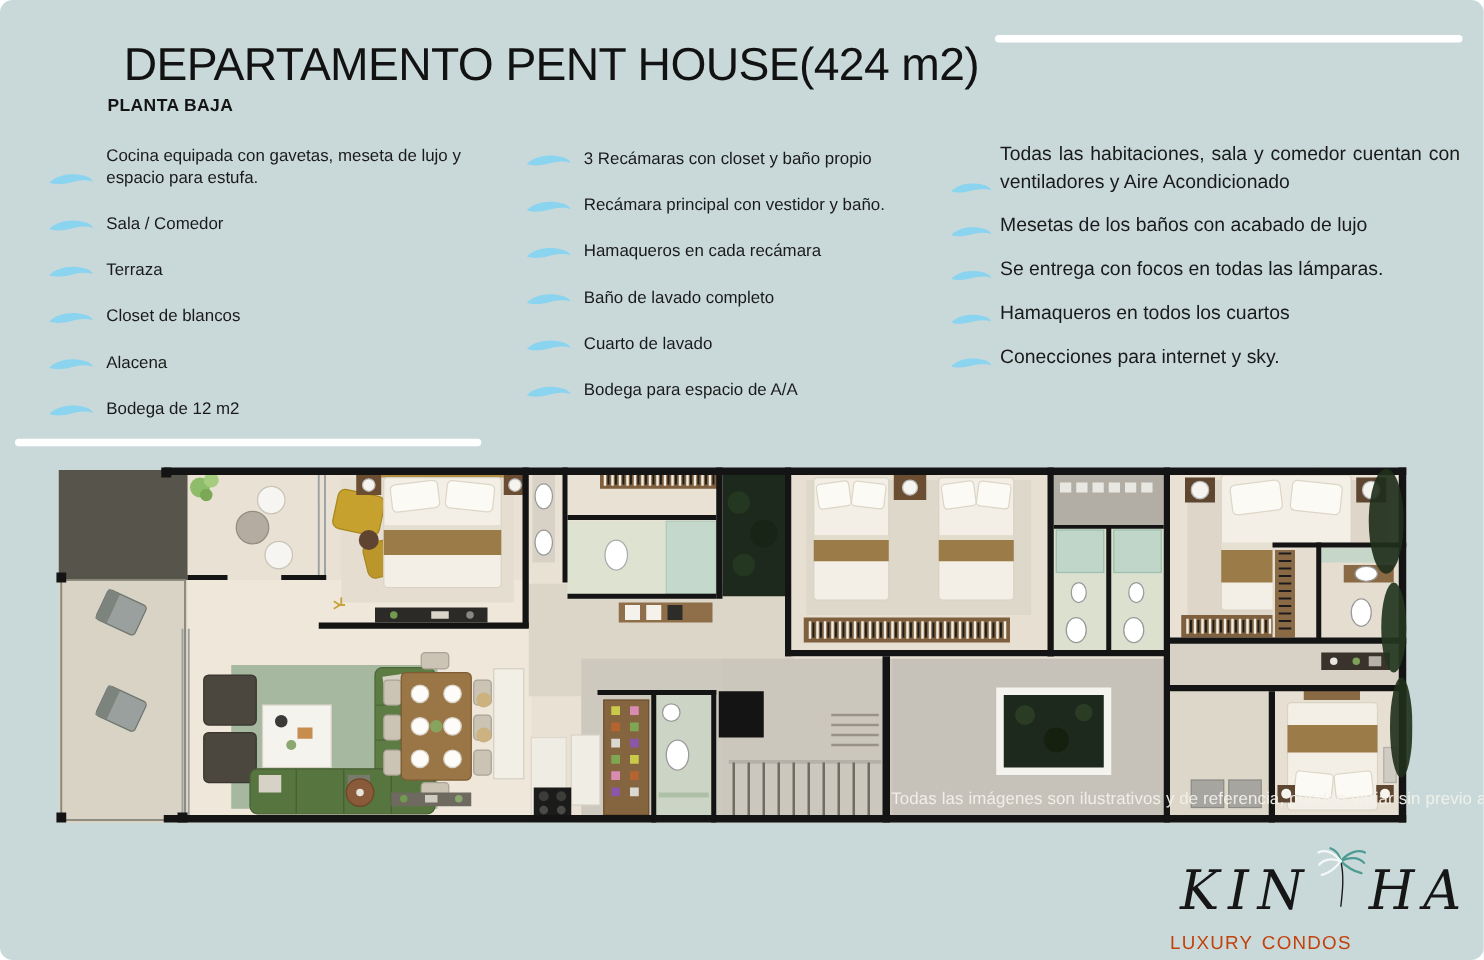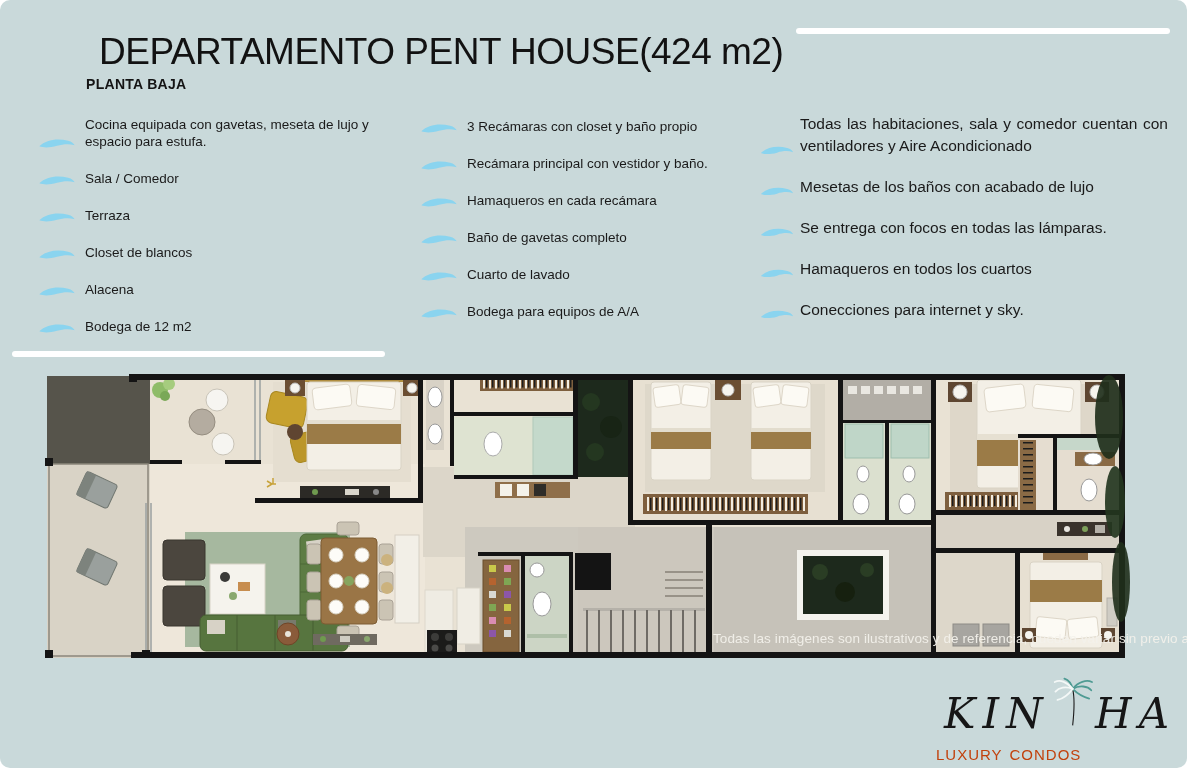--- a/index.html
+++ b/index.html
@@ -8,21 +8,21 @@
   
   .title{position:absolute;left:99px;top:31px;font-size:37px;letter-spacing:-.5px;color:#121212;white-space:nowrap;}
   .subtitle{position:absolute;left:86px;top:76px;font-size:14px;font-weight:bold;letter-spacing:.3px;}
   .bar{position:absolute;background:#ffffff;border-radius:3px;}
   .bar-tr{left:796px;top:28px;width:374px;height:6px;}
   .bar-left{left:12px;top:351px;width:373px;height:6px;}
   
   .col{position:absolute;display:flex;flex-direction:column;}
   .col-left{left:38px;top:116px;width:352px;gap:20px;}
   .col-mid{left:420px;top:118px;width:330px;gap:20px;}
-  .col-right{left:760px;top:113px;width:408px;gap:19px;}
+  .col-right{left:760px;top:113px;width:408px;gap:13px;}
   .ft{display:flex;align-items:flex-end;font-size:13.5px;line-height:17px;color:#1a1a1a;}
   .col-right .ft{font-size:15.5px;line-height:22px;text-align:justify;}
   .wv{flex:0 0 38px;margin-right:9px;margin-top:2px;}
   .col-right .wv{margin-top:4px;margin-right:6px;flex-basis:34px;}
   .wv svg{display:block;width:100%;height:13px;}
   
   .plan{position:absolute;left:45px;top:372px;width:1085px;height:290px;}
   .plan svg{display:block;}
   .disclaimer{position:absolute;left:668px;top:259px;width:410px;font-size:13.5px;color:#f4f2ec;opacity:.93;letter-spacing:.1px;white-space:nowrap;}
   
@@ -117,37 +117,37 @@
           </svg>
         </span>
         <span>Hamaqueros en cada recámara</span>
       </div>
     <div class="ft">
         <span class="wv">
           <svg viewBox="0 0 40 14">
             <path d="M1 10 C8 3 20 1 32 4 C36 5 38 7 39 9 C33 7 27 7.5 20 9.5 C12 11.8 5 11.5 1 10 Z" fill="#8ad4ef"></path>
           </svg>
         </span>
-        <span>Baño de gavetas completo</span>
+        <span>Baño de lavado completo</span>
       </div>
     <div class="ft">
         <span class="wv">
           <svg viewBox="0 0 40 14">
             <path d="M1 10 C8 3 20 1 32 4 C36 5 38 7 39 9 C33 7 27 7.5 20 9.5 C12 11.8 5 11.5 1 10 Z" fill="#8ad4ef"></path>
           </svg>
         </span>
         <span>Cuarto de lavado</span>
       </div>
     <div class="ft">
         <span class="wv">
           <svg viewBox="0 0 40 14">
             <path d="M1 10 C8 3 20 1 32 4 C36 5 38 7 39 9 C33 7 27 7.5 20 9.5 C12 11.8 5 11.5 1 10 Z" fill="#8ad4ef"></path>
           </svg>
         </span>
-        <span>Bodega para equipos de A/A</span>
+        <span>Bodega para espacio de A/A</span>
       </div>
   </div>
 
   <div class="col col-right">
     <div class="ft">
         <span class="wv">
           <svg viewBox="0 0 40 14">
             <path d="M1 10 C8 3 20 1 32 4 C36 5 38 7 39 9 C33 7 27 7.5 20 9.5 C12 11.8 5 11.5 1 10 Z" fill="#8ad4ef"></path>
           </svg>
         </span>

